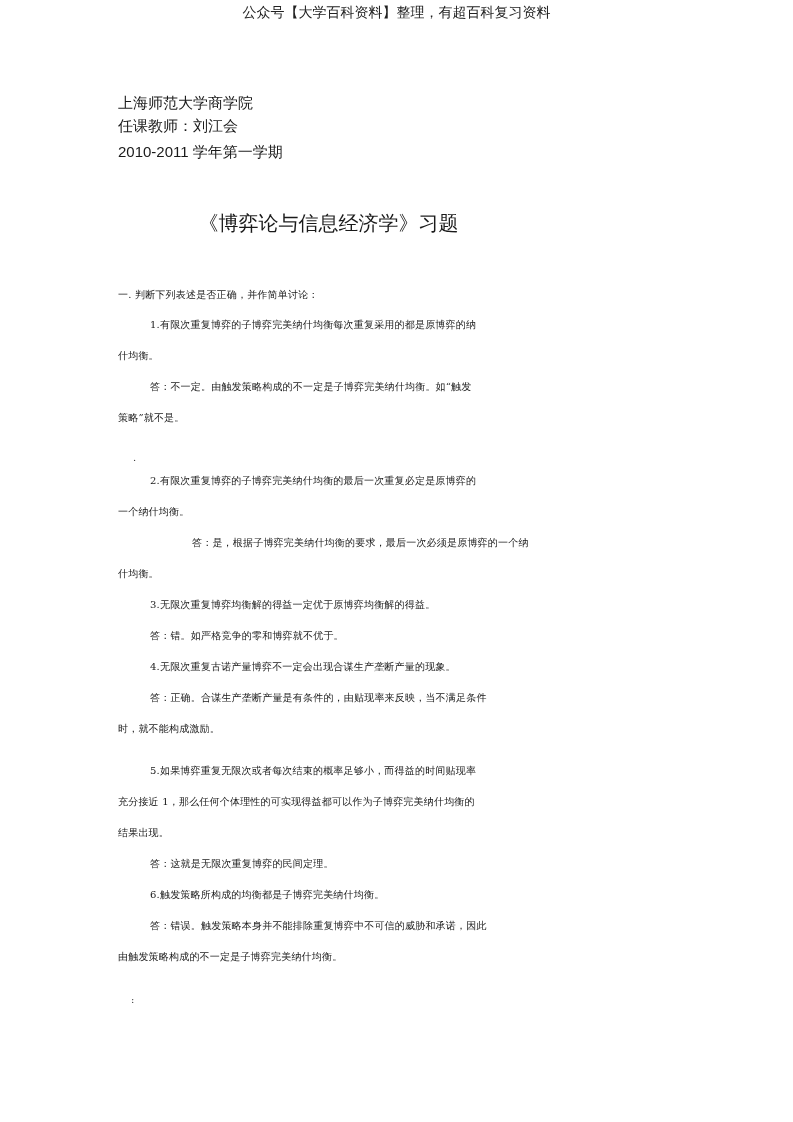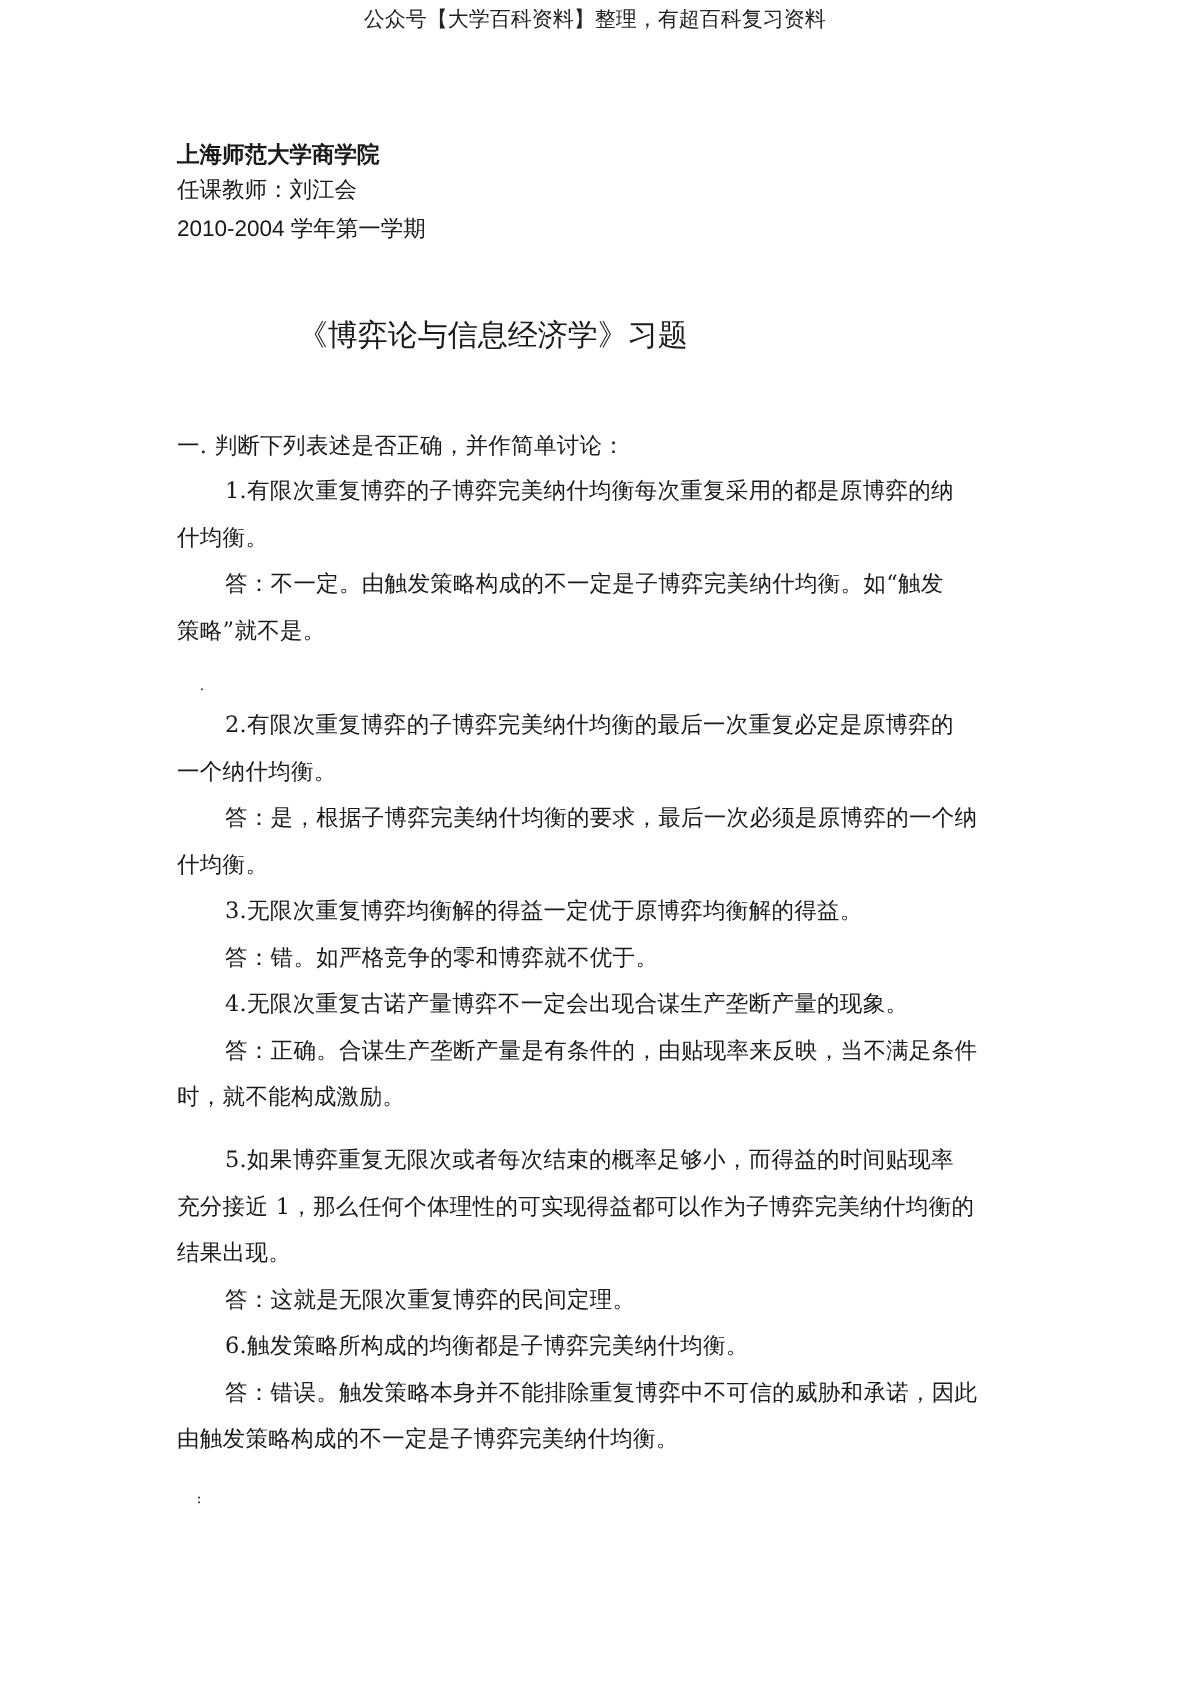--- a/index.html
+++ b/index.html
@@ -3,46 +3,46 @@
 <meta charset="utf-8">
 <style>
   html, body { margin: 0; padding: 0; background: #ffffff; }
   body { width: 793px; height: 1122px; position: relative; overflow: hidden;
          font-family: "DejaVu Serif", "Liberation Serif", serif; color: #1a1a1a; }
   .abs { position: absolute; white-space: nowrap; }
   .header { top: 4px; left: 0; width: 793px; text-align: center; font-size: 14px; color: #222; }
   .info { left: 118px; font-size: 15px; }
   .info-date { font-family: "Liberation Sans", "DejaVu Sans", sans-serif; }
   .title { top: 210px; left: 0; width: 657px; text-align: center; font-size: 20px; }
-  .line { left: 118px; font-size: 15px; letter-spacing: 0.2px; }
+  .line { left: 118px; font-size: 10px; letter-spacing: 0.2px; }
   .indent { left: 150px; }
   .dot { font-size: 10px; color: #333; }
 </style>
 </head>
 <body>
 
 <div class="abs header">公众号【大学百科资料】整理，有超百科复习资料</div>
 
-<div class="abs info" style="top:94px;font-weight:bold;">上海师范大学商学院</div>
+<div class="abs info" style="top:94px;">上海师范大学商学院</div>
 <div class="abs info" style="top:117px;">任课教师：刘江会</div>
-<div class="abs info info-date" style="top:143px;">2010-2004 学年第一学期</div>
+<div class="abs info info-date" style="top:143px;">2010-2011 学年第一学期</div>
 
 <div class="abs title">《博弈论与信息经济学》习题</div>
 
 <div class="abs line" style="top:288px;">一. 判断下列表述是否正确，并作简单讨论：</div>
 
 <div class="abs line indent" style="top:318px;">1.有限次重复博弈的子博弈完美纳什均衡每次重复采用的都是原博弈的纳</div>
 <div class="abs line" style="top:349px;">什均衡。</div>
 <div class="abs line indent" style="top:380px;">答：不一定。由触发策略构成的不一定是子博弈完美纳什均衡。如“触发</div>
 <div class="abs line" style="top:411px;">策略”就不是。</div>
 <div class="abs dot" style="top:452px; left:133px;">.</div>
 
 <div class="abs line indent" style="top:474px;">2.有限次重复博弈的子博弈完美纳什均衡的最后一次重复必定是原博弈的</div>
 <div class="abs line" style="top:505px;">一个纳什均衡。</div>
-<div class="abs line indent" style="top:536px;">答：是，根据子博弈完美纳什均衡的要求，最后一次必须是原博弈的一个纳</div>
+<div class="abs line indent" style="top:536px;margin-left:42px;">答：是，根据子博弈完美纳什均衡的要求，最后一次必须是原博弈的一个纳</div>
 <div class="abs line" style="top:567px;">什均衡。</div>
 
 <div class="abs line indent" style="top:598px;">3.无限次重复博弈均衡解的得益一定优于原博弈均衡解的得益。</div>
 <div class="abs line indent" style="top:629px;">答：错。如严格竞争的零和博弈就不优于。</div>
 
 <div class="abs line indent" style="top:660px;">4.无限次重复古诺产量博弈不一定会出现合谋生产垄断产量的现象。</div>
 <div class="abs line indent" style="top:691px;text-align:center;">答：正确。合谋生产垄断产量是有条件的，由贴现率来反映，当不满足条件</div>
 <div class="abs line" style="top:722px;">时，就不能构成激励。</div>
 
 <div class="abs line indent" style="top:764px;">5.如果博弈重复无限次或者每次结束的概率足够小，而得益的时间贴现率</div>

